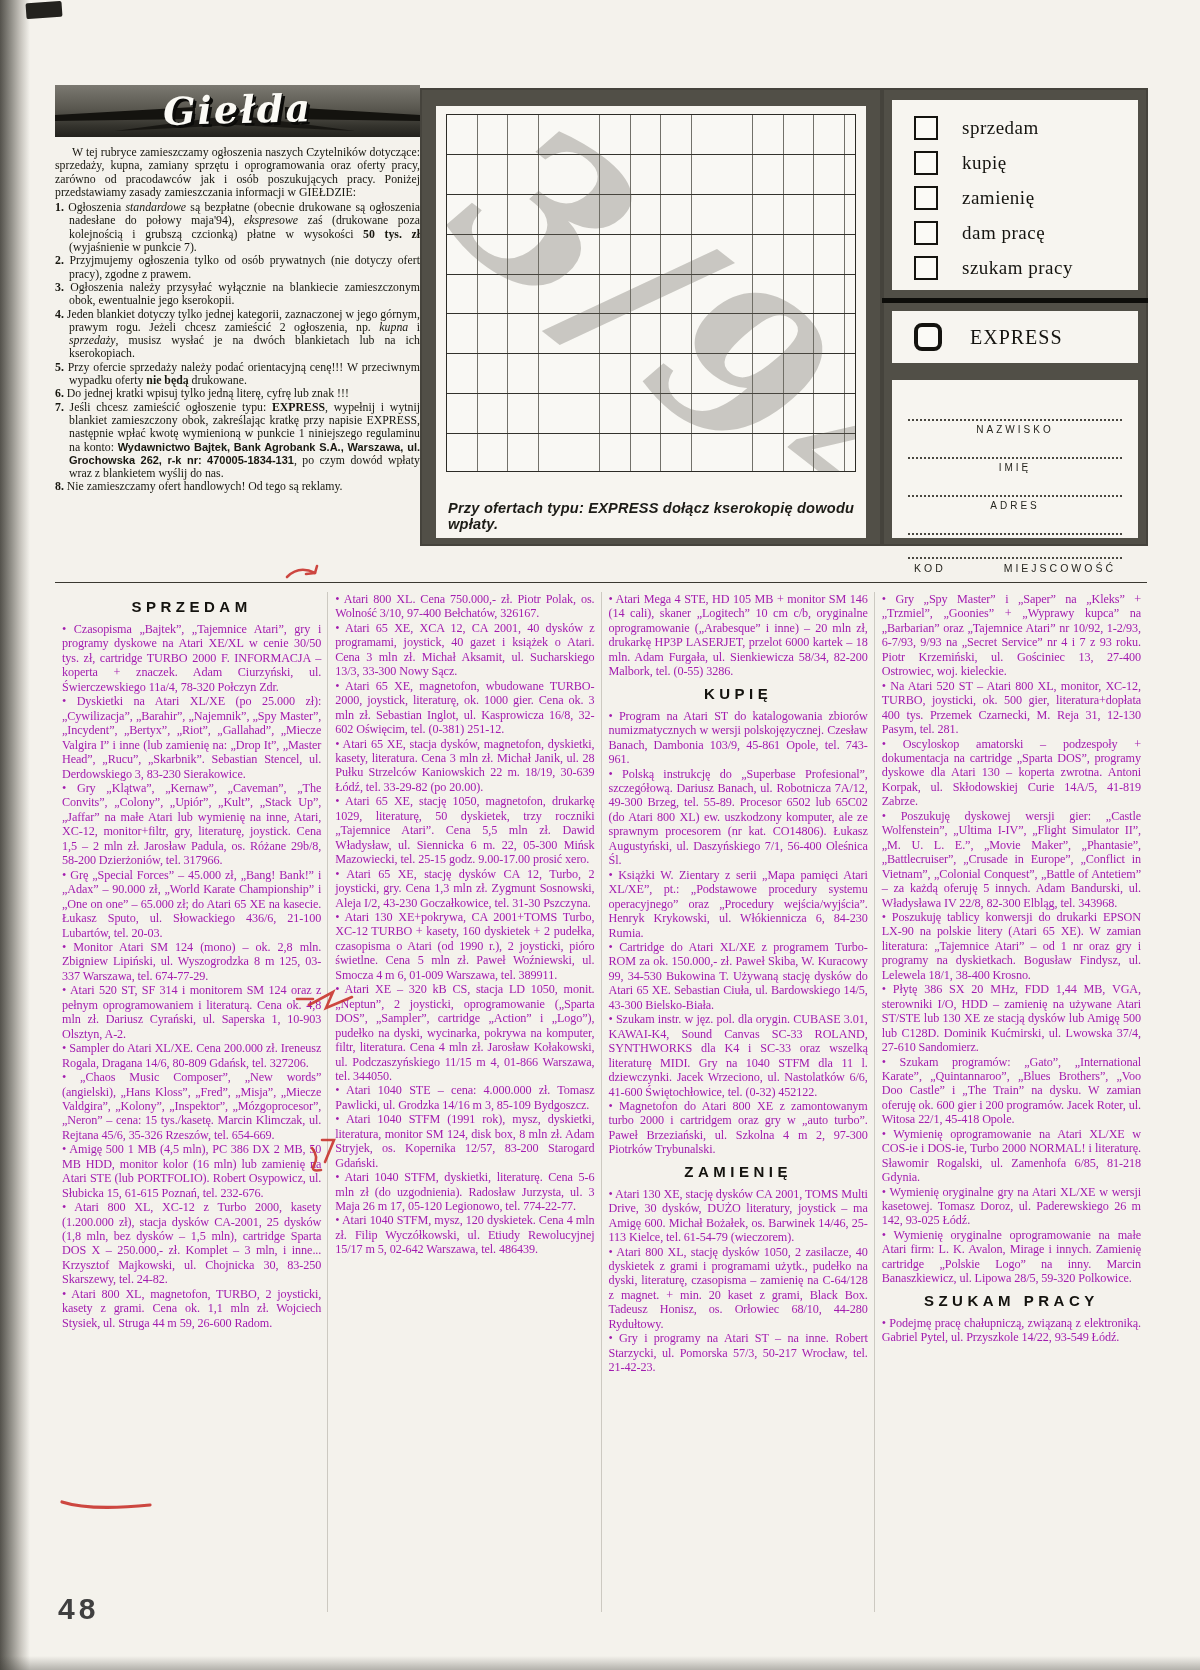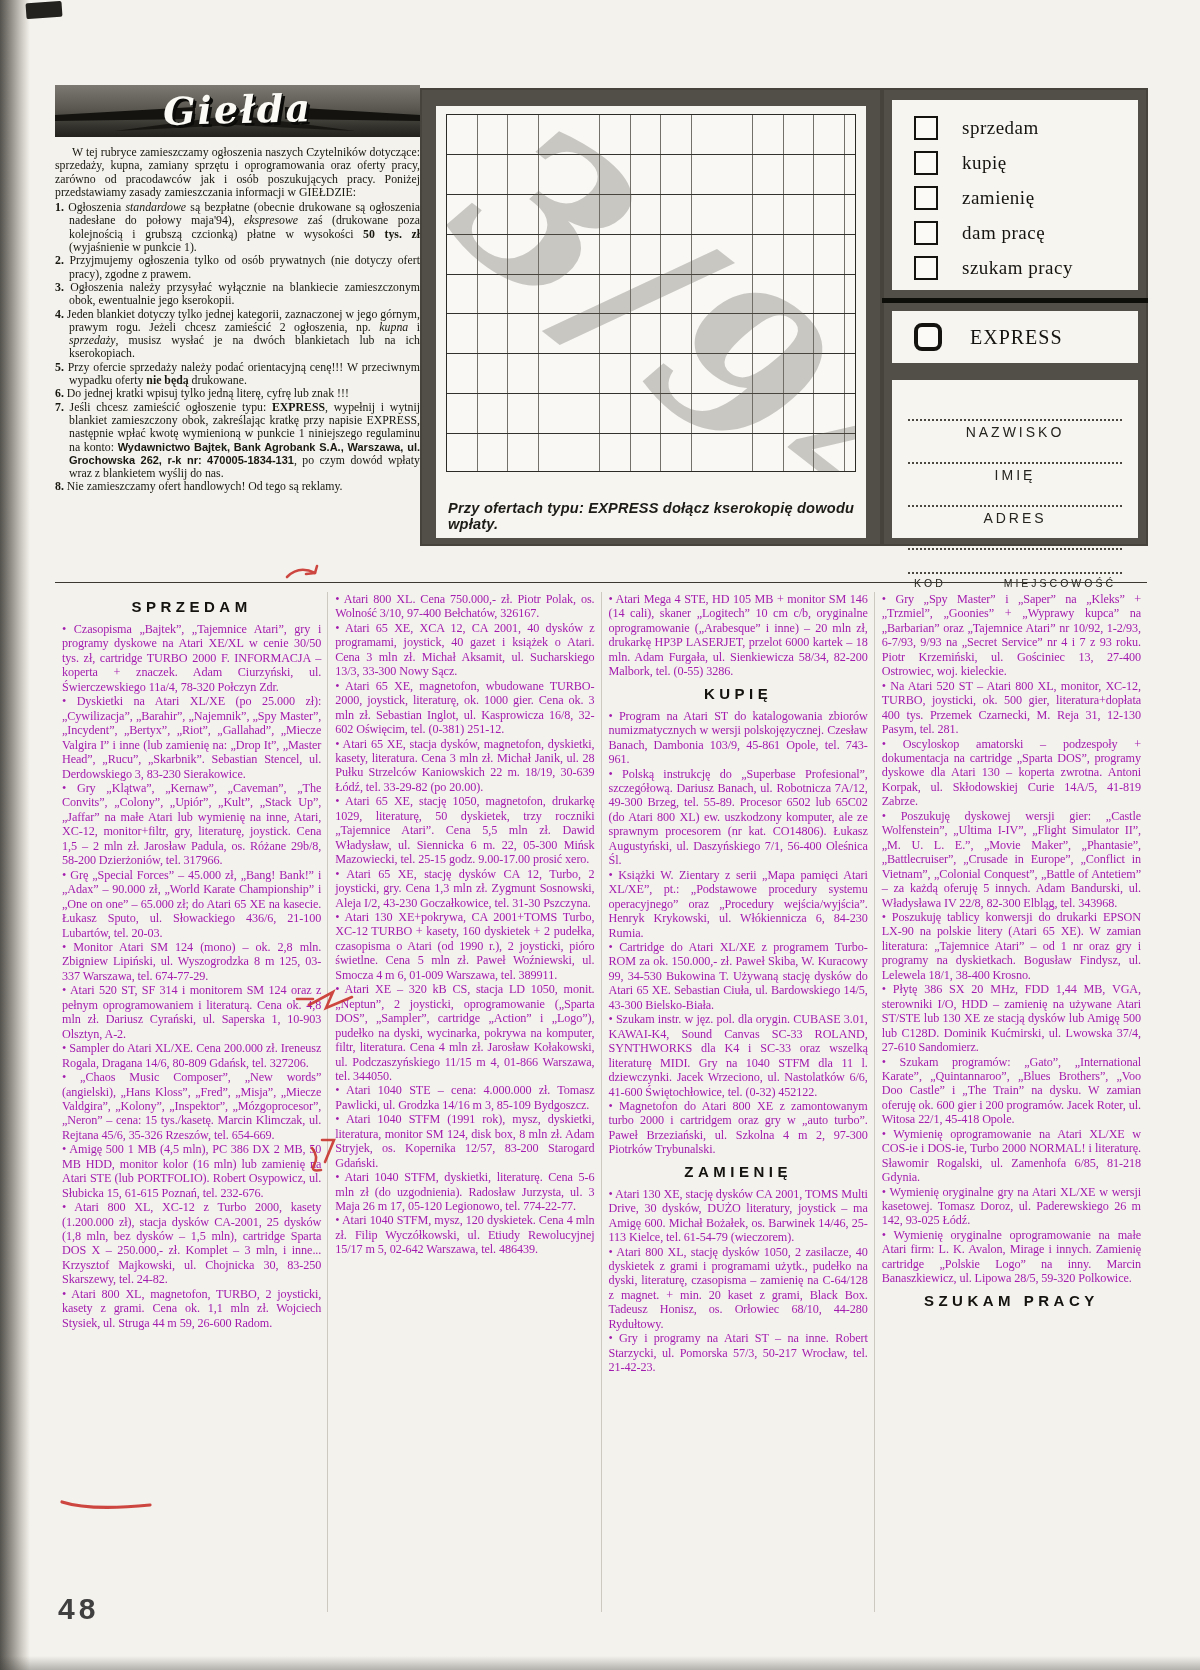--- a/index.html
+++ b/index.html
@@ -49,21 +49,21 @@
   .cat-box { width:24px; height:24px; border:2.2px solid #14130f; background:#fbfaf6; margin-right:24px; flex:none; }
   .cat-label { font-size:19px; color:#14130f; letter-spacing:.5px; }
   .thick-divider { position:absolute; left:0; right:0; top:210px; height:5px; background:#0d0d0a; }
   .express-panel { position:absolute; left:10px; top:223px; right:10px; height:52px; background:#f7f5f0;
     display:flex; align-items:center; padding-left:22px; }
   .express-box { width:28px; height:28px; border:4px solid #14130f; border-radius:8px; background:#fbfaf6; margin-right:28px; flex:none; }
   .express-label { font-size:20px; letter-spacing:1px; color:#14130f; }
   .addr-panel { position:absolute; left:10px; top:292px; right:10px; bottom:8px; background:#f7f5f0; padding:28px 16px 0 16px; }
   .field { margin-bottom:11px; }
   .field-line { border-bottom:2px dotted #4a4841; height:13px; }
-  .field-label { text-align:center; font-family:"Liberation Sans",sans-serif; font-size:14px; letter-spacing:3px; color:#25241e; padding-top:3px; }
+  .field-label { text-align:center; font-family:"Liberation Sans",sans-serif; font-size:10px; letter-spacing:3px; color:#25241e; padding-top:3px; }
   .field-pair { display:flex; justify-content:space-between; padding:3px 6px 0 6px; }
   .field-pair span { font-family:"Liberation Sans",sans-serif; font-size:10.5px; letter-spacing:3px; color:#25241e; }
 
   
   .ads { position:absolute; left:55px; top:582px; width:1092px; height:1030px;
     border-top:1.2px solid #3a3831; padding-top:9px; display:flex; }
   .ad-col { flex:1 1 0; padding:0 6px 0 7px; }
   .ad-col + .ad-col { border-left:1px solid #ccc9c1; }
   .ad-header { font-family:"Liberation Sans",sans-serif; font-weight:bold; font-size:15px; letter-spacing:4.5px;
     text-align:center; color:#14130f; margin:6px 0 7px 0; }
@@ -86,21 +86,21 @@
     <div class="masthead">
       <svg class="wings" width="365" height="52" viewBox="0 0 365 52">
         <polygon points="0,30 140,22 140,34 0,36" fill="#14130f"></polygon>
         <polygon points="365,30 230,22 230,34 365,36" fill="#14130f"></polygon>
         <polygon points="60,46 180,30 300,46 180,40" fill="#14130f" opacity="0.85"></polygon>
       </svg>
       <span class="title">Giełda</span>
     </div>
     <p class="intro">W tej rubryce zamieszczamy ogłoszenia naszych Czytelników dotyczące: sprzedaży, kupna, zamiany sprzętu i oprogramowania oraz oferty pracy, zarówno od pracodawców jak i osób poszukujących pracy. Poniżej przedstawiamy zasady zamieszczania informacji w GIEŁDZIE:</p>
     <div class="rules">
-        <p class="rule"><span class="b">1. </span><span>Ogłoszenia </span><span class="i">standardowe</span><span> są bezpłatne (obecnie drukowane są ogłoszenia nadesłane do połowy maja'94), </span><span class="i">ekspresowe</span><span> zaś (drukowane poza kolejnością i grubszą czcionką) płatne w wysokości </span><span class="b">50 tys. zł</span><span> (wyjaśnienie w punkcie 1).</span></p>
+        <p class="rule"><span class="b">1. </span><span>Ogłoszenia </span><span class="i">standardowe</span><span> są bezpłatne (obecnie drukowane są ogłoszenia nadesłane do połowy maja'94), </span><span class="i">ekspresowe</span><span> zaś (drukowane poza kolejnością i grubszą czcionką) płatne w wysokości </span><span class="b">50 tys. zł</span><span> (wyjaśnienie w punkcie 7).</span></p>
         <p class="rule"><span class="b">2. </span><span>Przyjmujemy ogłoszenia tylko od osób prywatnych (nie dotyczy ofert pracy), zgodne z prawem.</span></p>
         <p class="rule"><span class="b">3. </span><span>Ogłoszenia należy przysyłać wyłącznie na blankiecie zamieszczonym obok, ewentualnie jego kserokopii.</span></p>
         <p class="rule"><span class="b">4. </span><span>Jeden blankiet dotyczy tylko jednej kategorii, zaznaczonej w jego górnym, prawym rogu. Jeżeli chcesz zamieścić 2 ogłoszenia, np. </span><span class="i">kupna</span><span> i </span><span class="i">sprzedaży</span><span>, musisz wysłać je na dwóch blankietach lub na ich kserokopiach.</span></p>
         <p class="rule"><span class="b">5. </span><span>Przy ofercie sprzedaży należy podać orientacyjną cenę!!! W przeciwnym wypadku oferty </span><span class="b">nie będą</span><span> drukowane.</span></p>
         <p class="rule"><span class="b">6. </span><span>Do jednej kratki wpisuj tylko jedną literę, cyfrę lub znak !!!</span></p>
         <p class="rule"><span class="b">7. </span><span>Jeśli chcesz zamieścić ogłoszenie typu: </span><span class="b">EXPRESS</span><span>, wypełnij i wytnij blankiet zamieszczony obok, zakreślając kratkę przy napisie EXPRESS, następnie wpłać kwotę wymienioną w punkcie 1 niniejszego regulaminu na konto: </span><span class="bank">Wydawnictwo Bajtek, Bank Agrobank S.A., Warszawa, ul. Grochowska 262, r-k nr: 470005-1834-131</span><span>, po czym dowód wpłaty wraz z blankietem wyślij do nas.</span></p>
         <p class="rule"><span class="b">8. </span><span>Nie zamieszczamy ofert handlowych! Od tego są reklamy.</span></p>
       </div>
   </div>
 
@@ -217,20 +217,21 @@
         <div class="ad">• Na Atari 520 ST – Atari 800 XL, monitor, XC-12, TURBO, joysticki, ok. 500 gier, literatura+dopłata 400 tys. Przemek Czarnecki, M. Reja 31, 12-130 Pasym, tel. 281.</div>
         <div class="ad">• Oscyloskop amatorski – podzespoły + dokumentacja na cartridge „Sparta DOS”, programy dyskowe dla Atari 130 – koperta zwrotna. Antoni Korpak, ul. Skłodowskiej Curie 14A/5, 41-819 Zabrze.</div>
         <div class="ad">• Poszukuję dyskowej wersji gier: „Castle Wolfenstein”, „Ultima I-IV”, „Flight Simulator II”, „M. U. L. E.”, „Movie Maker”, „Phantasie”, „Battlecruiser”, „Crusade in Europe”, „Conflict in Vietnam”, „Colonial Conquest”, „Battle of Antetiem” – za każdą oferuję 5 innych. Adam Bandurski, ul. Władysława IV 22/8, 82-300 Elbląg, tel. 343968.</div>
         <div class="ad">• Poszukuję tablicy konwersji do drukarki EPSON LX-90 na polskie litery (Atari 65 XE). W zamian literatura: „Tajemnice Atari” – od 1 nr oraz gry i programy na dyskietkach. Bogusław Findysz, ul. Lelewela 18/1, 38-400 Krosno.</div>
         <div class="ad">• Płytę 386 SX 20 MHz, FDD 1,44 MB, VGA, sterowniki I/O, HDD – zamienię na używane Atari ST/STE lub 130 XE ze stacją dysków lub Amigę 500 lub C128D. Dominik Kućmirski, ul. Lwowska 37/4, 27-610 Sandomierz.</div>
         <div class="ad">• Szukam programów: „Gato”, „International Karate”, „Quintannaroo”, „Blues Brothers”, „Voo Doo Castle” i „The Train” na dysku. W zamian oferuję ok. 600 gier i 200 programów. Jacek Roter, ul. Witosa 22/1, 45-418 Opole.</div>
         <div class="ad">• Wymienię oprogramowanie na Atari XL/XE w COS-ie i DOS-ie, Turbo 2000 NORMAL! i literaturę. Sławomir Rogalski, ul. Zamenhofa 6/85, 81-218 Gdynia.</div>
         <div class="ad">• Wymienię oryginalne gry na Atari XL/XE w wersji kasetowej. Tomasz Doroz, ul. Paderewskiego 26 m 142, 93-025 Łódź.</div>
         <div class="ad">• Wymienię oryginalne oprogramowanie na małe Atari firm: L. K. Avalon, Mirage i innych. Zamienię cartridge „Polskie Logo” na inny. Marcin Banaszkiewicz, ul. Lipowa 28/5, 59-320 Polkowice.</div>
         <div class="ad-header">SZUKAM PRACY</div>
+        <div class="ad">• Podejmę pracę chałupniczą, związaną z elektroniką. Gabriel Pytel, ul. Przyszkole 14/22, 93-549 Łódź.</div>
       </div>
   </div>
 
   <div class="pageno">48</div>
 
   <svg class="red-marks" width="1200" height="1670" viewBox="0 0 1200 1670">
     <g stroke="#c9342e" fill="none" stroke-width="2.6" stroke-linecap="round" opacity="0.9">
       <path d="M287,577 q12,-12 28,-4"></path>
       <path d="M315,573 l2,-7 m-2,7 l-9,1"></path>
       <path d="M297,999 h16 m-4,6 l24,-13 l-7,16 l26,-11"></path>

